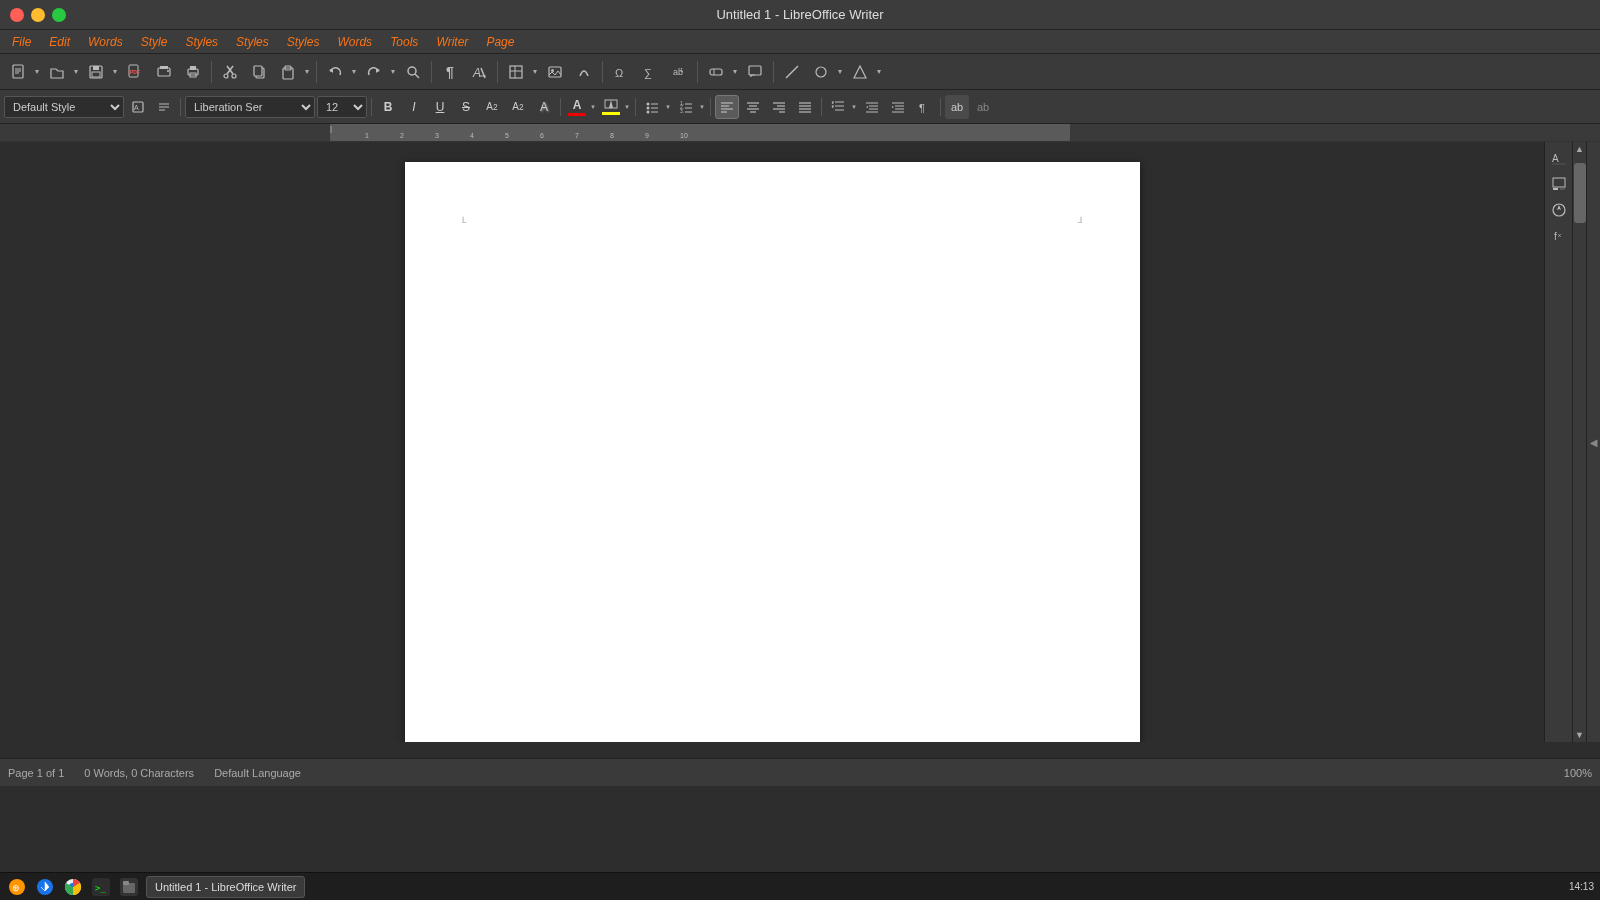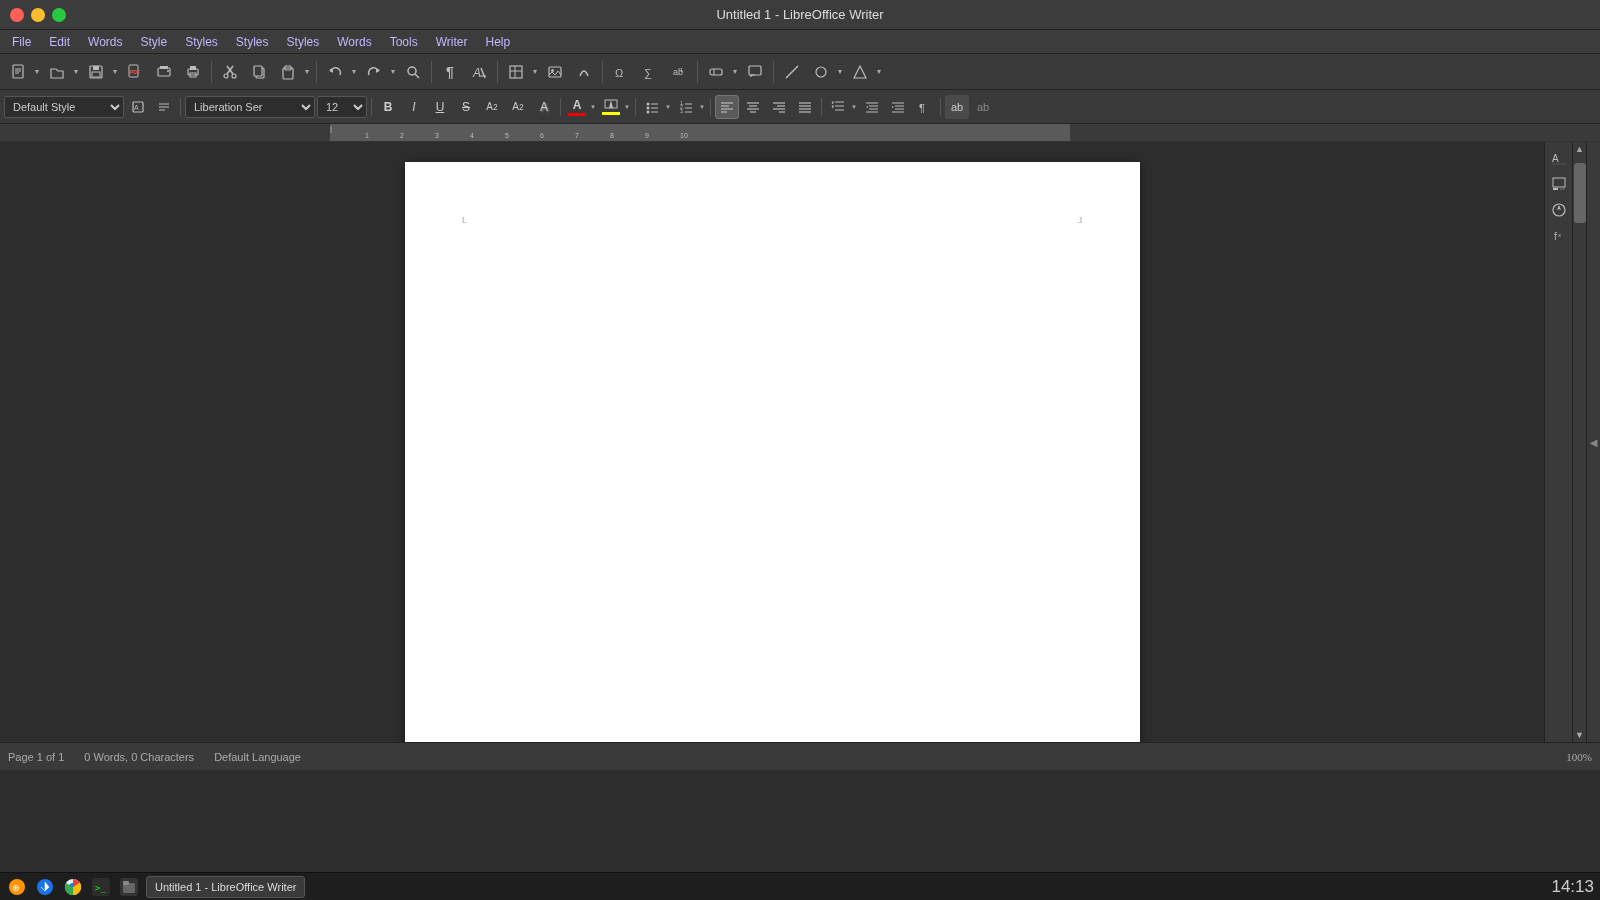--- a/index.html
+++ b/index.html
@@ -53,22 +53,23 @@
       display: flex;
       align-items: center;
       padding: 0 4px;
       border-bottom: 1px solid #222;
       gap: 2px;
     }
     .menu-item {
       padding: 2px 8px;
       cursor: pointer;
       border-radius: 3px;
-      color: #c4b5fd;
+      color: #f97316;
       font-size: 12px;
+      font-style: italic;
     }
 
     
     #toolbar1 {
       background: #3a3a3a;
       height: 36px;
       display: flex;
       align-items: center;
       padding: 0 4px;
       gap: 1px;
@@ -348,21 +349,20 @@
       position: absolute;
       bottom: 0;
       left: 0;
       right: 0;
     }
     #statusbar-right {
       margin-left: auto;
       display: flex;
       align-items: center;
       gap: 10px;
-      font-family: Liberation Serif, serif;
     }
     .status-item {
       display: flex;
       align-items: center;
       gap: 4px;
     }
 
     
     #taskbar {
       height: 28px;
@@ -384,21 +384,21 @@
       align-items: center;
       justify-content: center;
       cursor: pointer;
       border-radius: 3px;
     }
     #taskbar-right {
       margin-left: auto;
       display: flex;
       align-items: center;
       gap: 8px;
-      font-size: 17px;
+      font-size: 10px;
       color: #ccc;
     }
     .taskbar-app {
       background: #3a3a3a;
       border: 1px solid #555;
       border-radius: 3px;
       padding: 2px 8px;
       font-size: 11px;
       color: #ddd;
       cursor: pointer;
@@ -432,21 +432,21 @@
   <div class="menu-item">File</div>
   <div class="menu-item">Edit</div>
   <div class="menu-item">Words</div>
   <div class="menu-item">Style</div>
   <div class="menu-item">Styles</div>
   <div class="menu-item">Styles</div>
   <div class="menu-item">Styles</div>
   <div class="menu-item">Words</div>
   <div class="menu-item">Tools</div>
   <div class="menu-item">Writer</div>
-  <div class="menu-item">Help</div>
+  <div class="menu-item">Page</div>
 </div>
 
 <div id="toolbar1">
 
   <div class="tb-group">
     <div class="tb-btn" title="New">
       <svg width="16" height="16" viewBox="0 0 16 16">
           <rect x="3" y="1" width="10" height="13" rx="1" fill="none" stroke="#bbb" stroke-width="1.2"></rect>
           <line x1="5" y1="5" x2="11" y2="5" stroke="#bbb" stroke-width="1"></line>
           <line x1="5" y1="7" x2="11" y2="7" stroke="#bbb" stroke-width="1"></line>
@@ -900,21 +900,21 @@
     <div id="scroll-arrow-up">▲</div>
     <div id="scroll-thumb"></div>
     <div id="scroll-arrow-down">▼</div>
   </div>
 
   <div id="collapse-handle" style="width:14px;background:#3a3a3a;display:flex;align-items:center;justify-content:center;cursor:pointer;border-left:1px solid #222;color:#888;">
     ◀
   </div>
 </div>
 
-<div id="statusbar" style="position:relative;bottom:auto;">
+<div id="statusbar" style="position:relative;bottom:auto;margin-top:16px;">
   <span class="status-item">Page 1 of 1</span>
   <span class="status-item">0 Words, 0 Characters</span>
   <span class="status-item">Default Language</span>
   <div id="statusbar-right">
     <span class="status-item">100%</span>
   </div>
 </div>
 
 <div id="taskbar">
   <div class="taskbar-icon">

